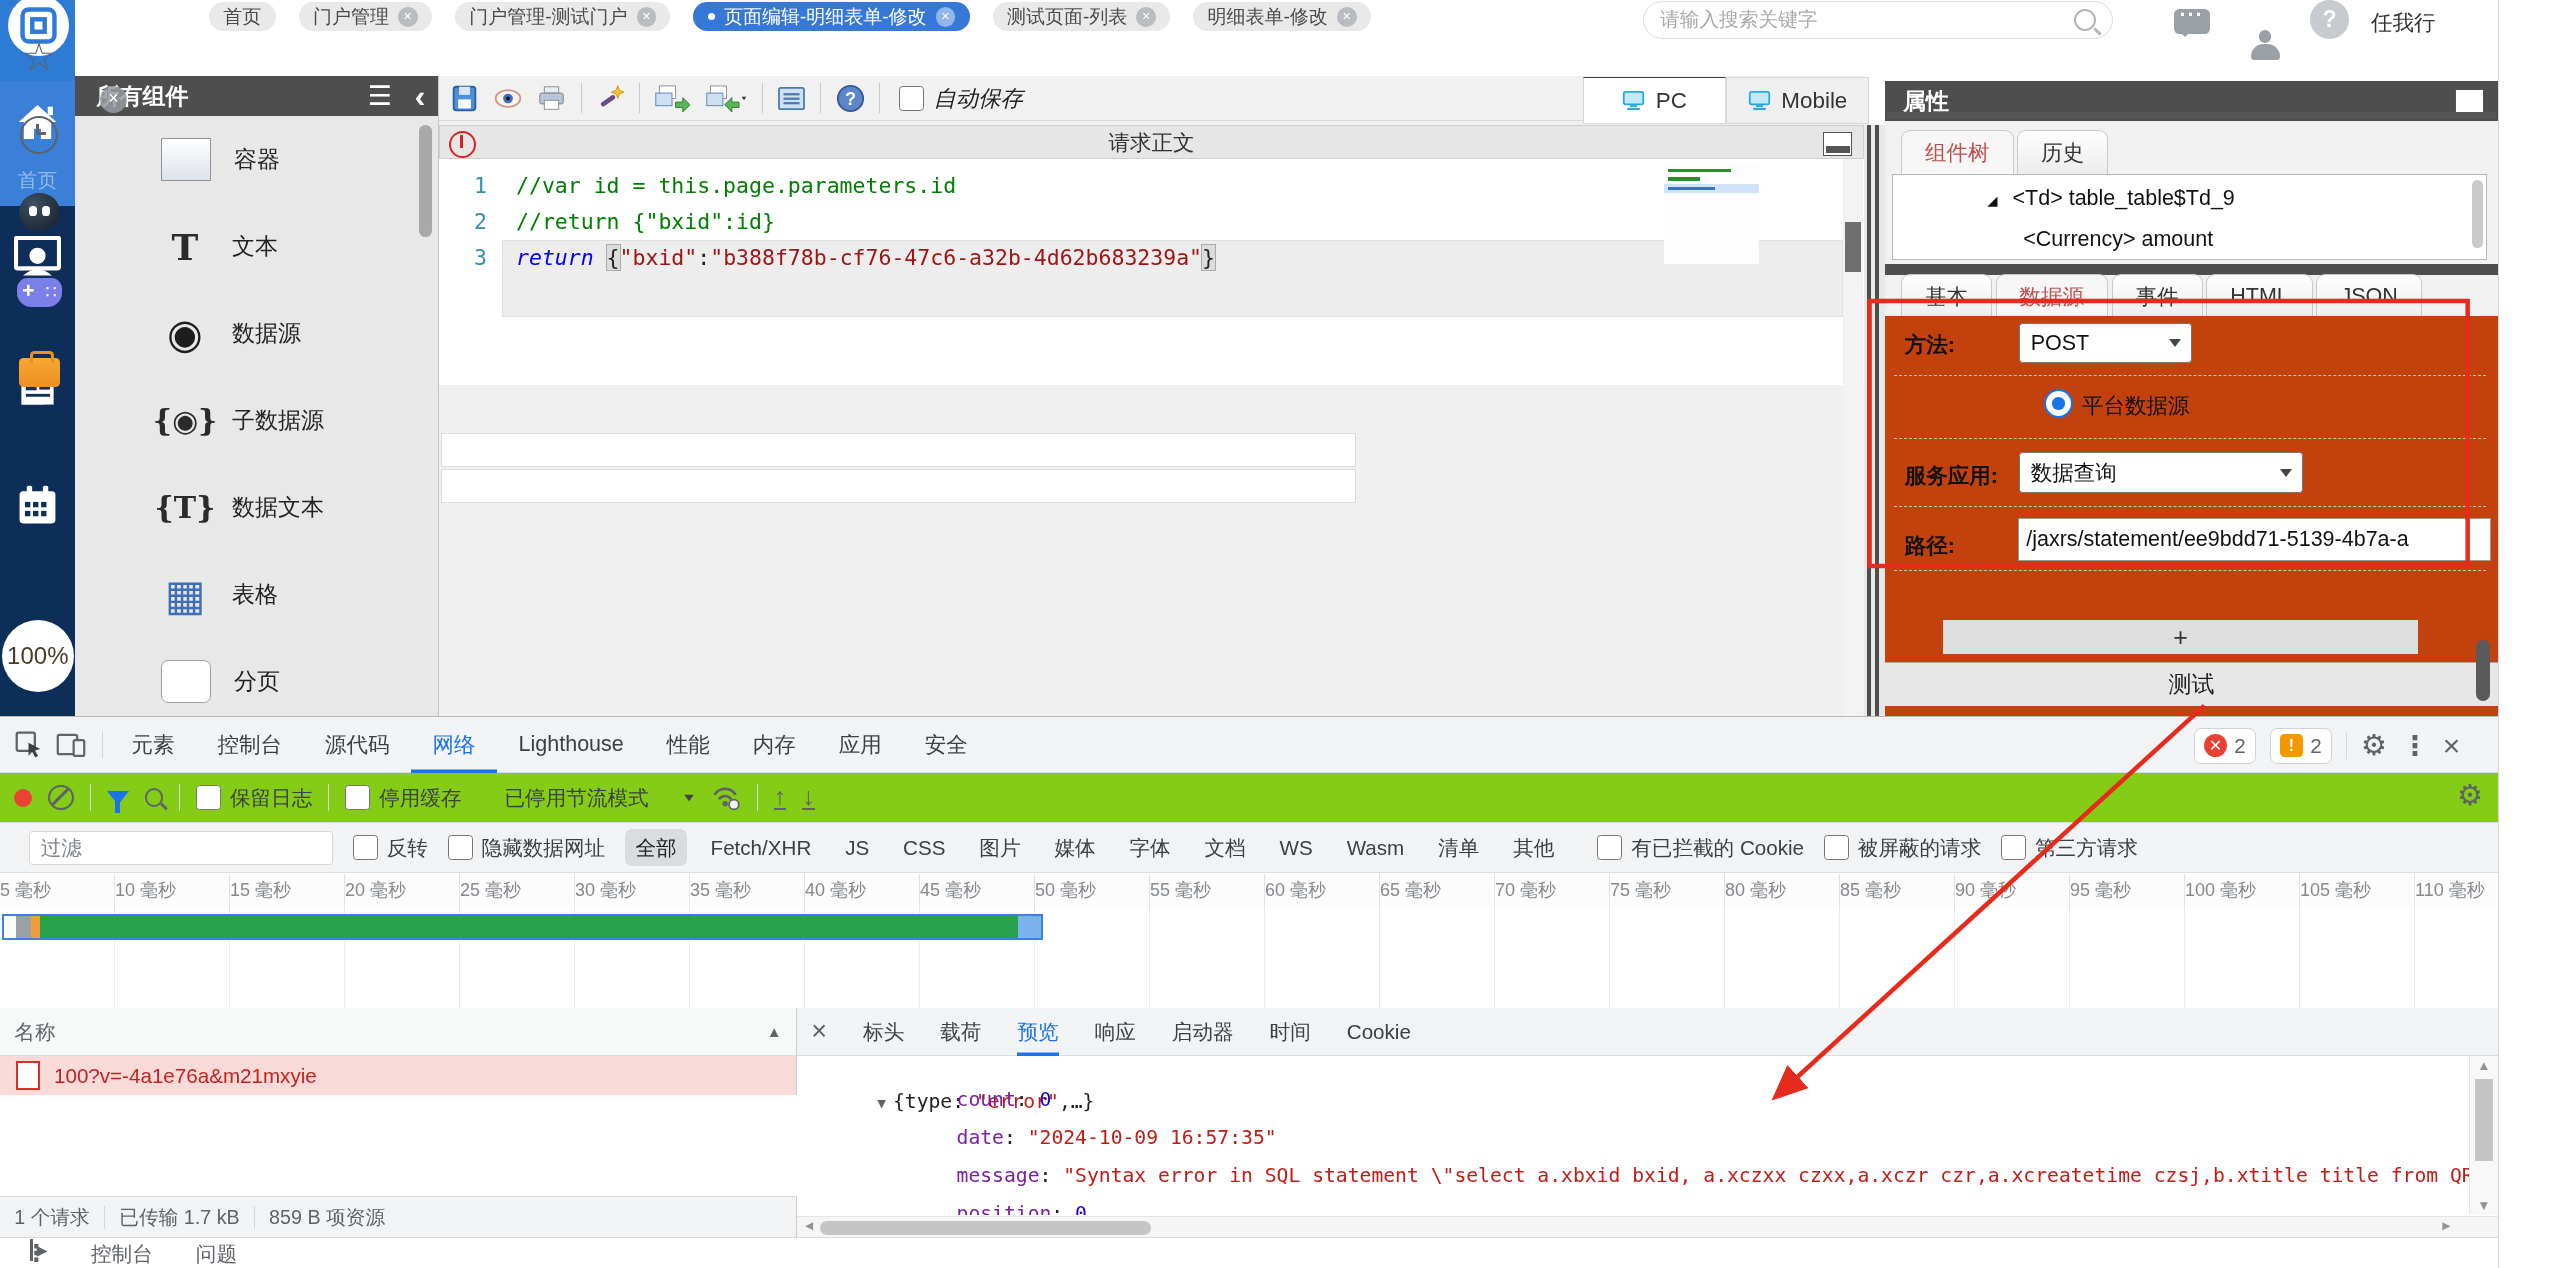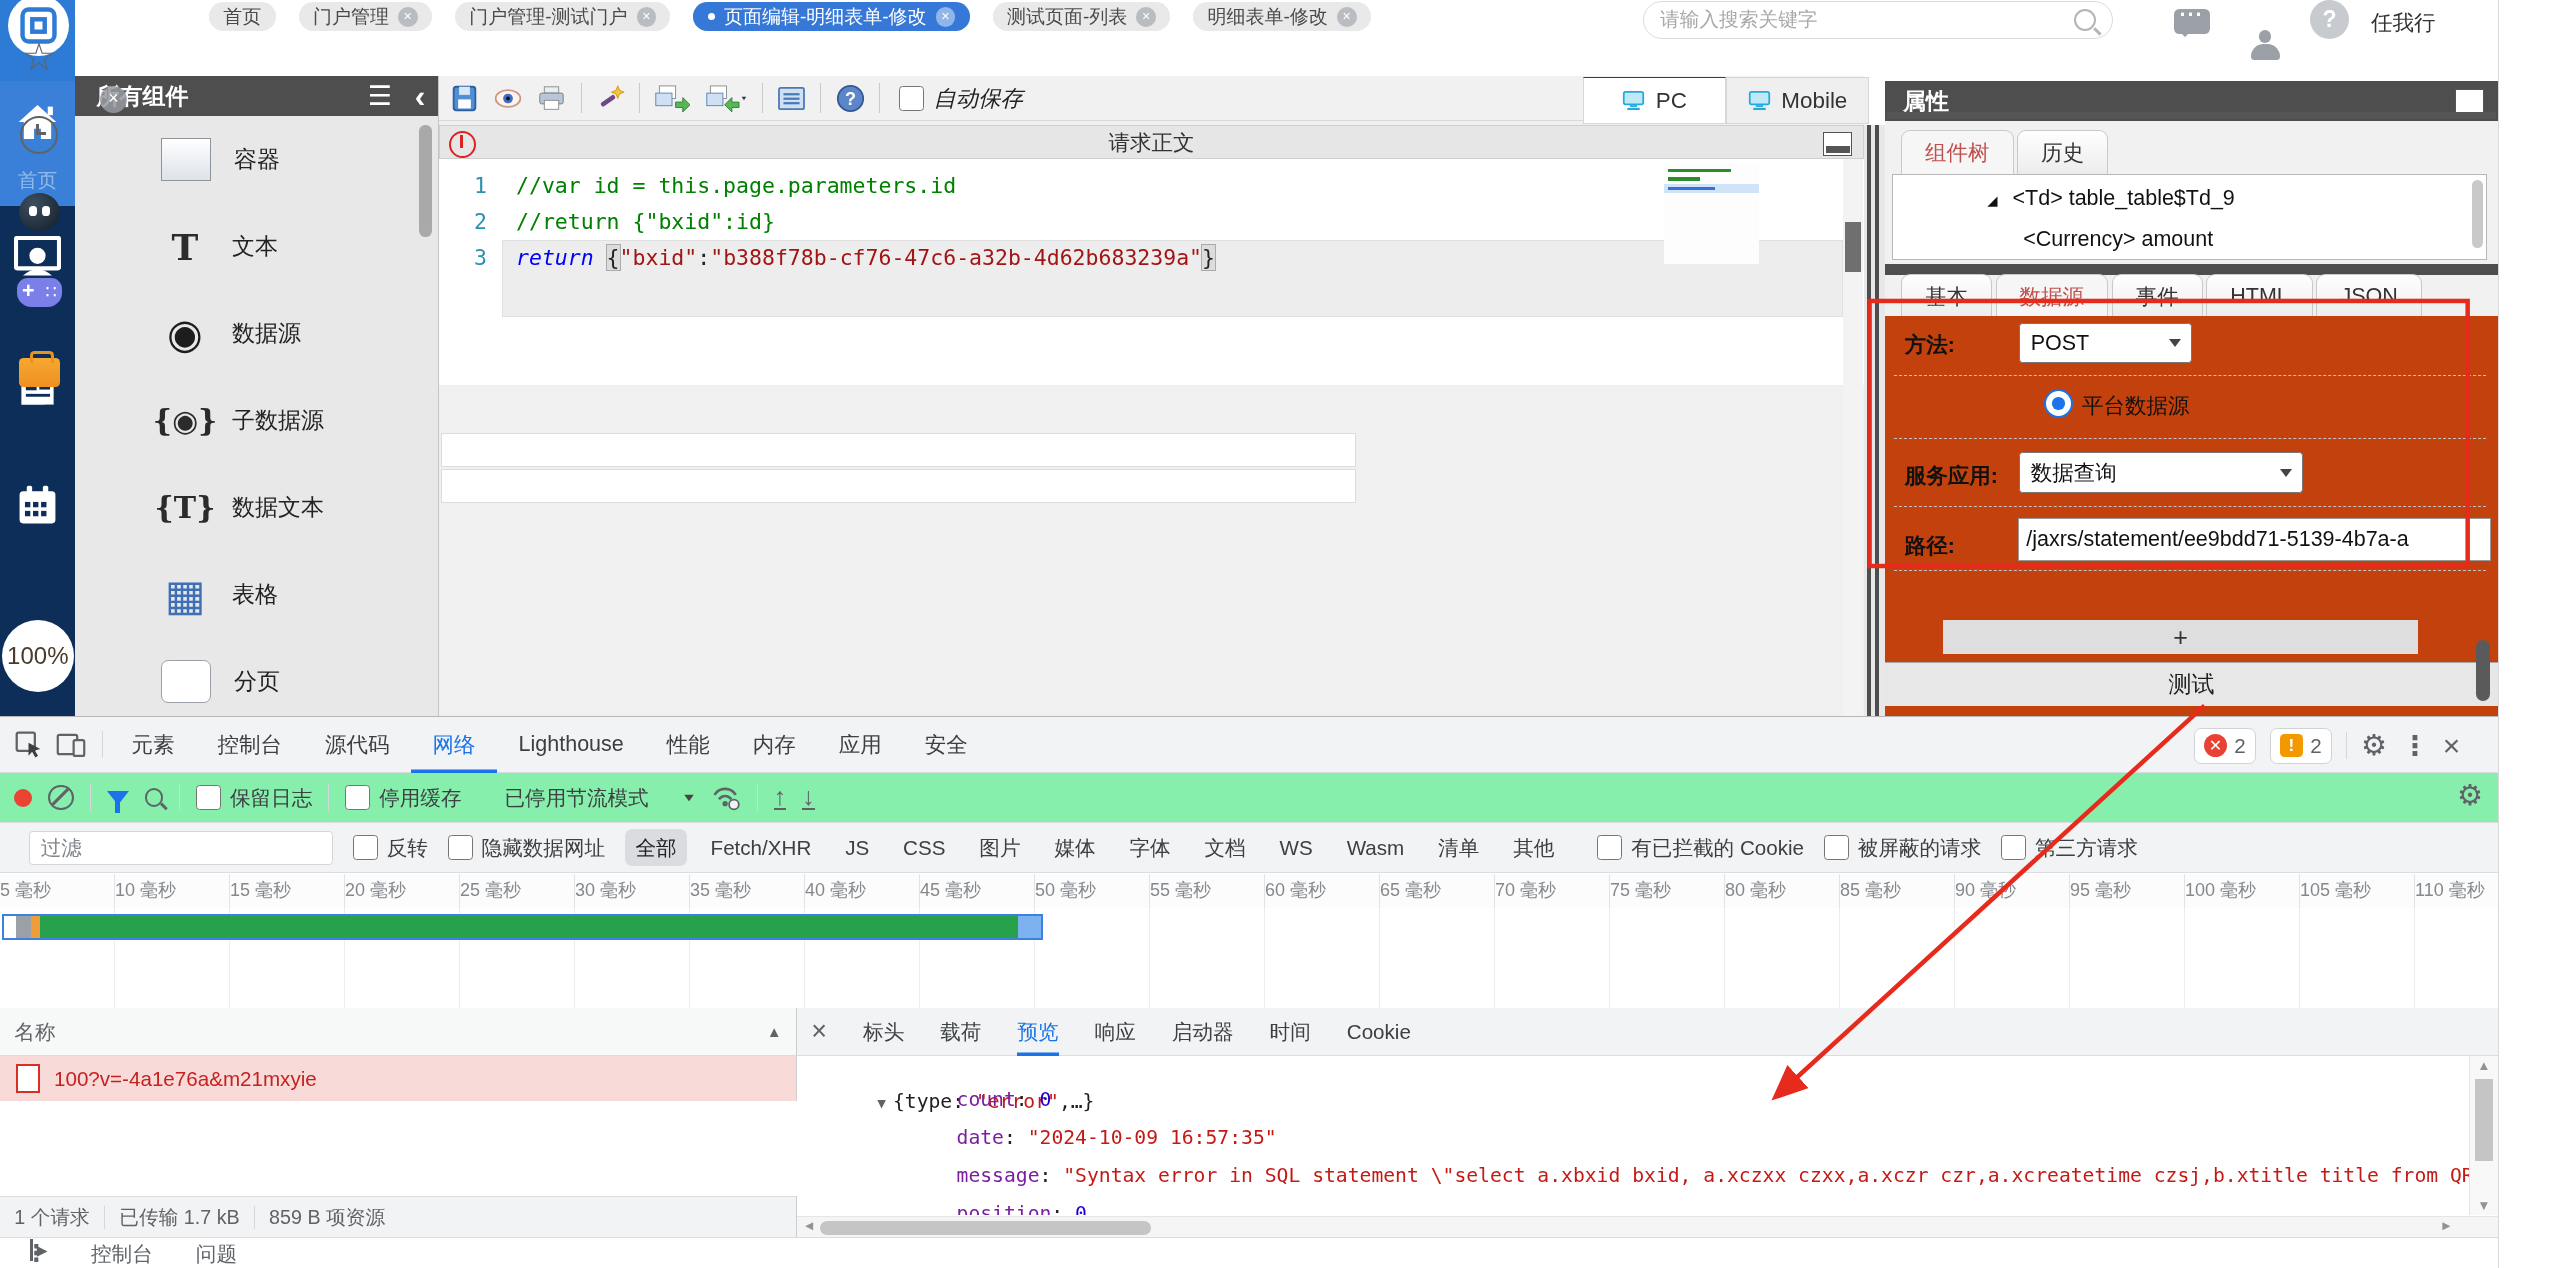--- a/index.html
+++ b/index.html
@@ -130,21 +130,21 @@
   .dt-right{position:absolute;left:2194px;top:10.7px;display:flex;align-items:center;gap:14.3px;}
   .badge{height:34px;border:0.9px solid #d0d3d6;border-radius:7.2px;background:#fff;display:flex;align-items:center;
          gap:7.2px;padding:0 9px;font-size:20.6px;color:#5f6368;}
   .errdot{width:23px;height:23px;border-radius:50%;background:#e94235;color:#fff;font-size:16px;font-weight:bold;
           text-align:center;line-height:23px;}
   .warnsq{width:23px;height:23px;border-radius:4.5px;background:#f29900;color:#fff;font-size:17px;font-weight:bold;
           text-align:center;line-height:23px;}
   .gear{font-size:29px;color:#5f6368;line-height:29px;}
   .kebab{font-size:27px;color:#5f6368;font-weight:bold;}
   .xclose{font-size:30px;color:#5f6368;}
-  .nt{position:absolute;left:0;top:56px;width:100%;height:50px;background:#86efac;border-bottom:0.9px solid #dadce0;
+  .nt{position:absolute;left:0;top:56px;width:100%;height:50px;background:#84cc16;border-bottom:0.9px solid #dadce0;
       display:flex;align-items:center;gap:16px;padding-left:14.3px;box-sizing:border-box;font-size:20.6px;color:#3c4043;}
   .rec{width:18px;height:18px;border-radius:50%;background:#ea4335;}
   .clear{width:21.5px;height:21.5px;border:2.7px solid #5f6368;border-radius:50%;position:relative;}
   .clear::after{content:"";position:absolute;left:-1.8px;top:8px;width:23px;height:2.7px;background:#5f6368;transform:rotate(-45deg);}
   .funnel{width:0;height:0;border-left:11.6px solid transparent;border-right:11.6px solid transparent;border-top:14.3px solid #1a73e8;position:relative;}
   .funnel::after{content:"";position:absolute;left:-2.7px;top:-3.6px;width:5.4px;height:12.5px;background:#1a73e8;}
   .mag2{width:14.3px;height:14.3px;border:2.7px solid #5f6368;border-radius:50%;position:relative;}
   .mag2::after{content:"";position:absolute;width:8px;height:2.7px;background:#5f6368;transform:rotate(45deg);right:-7.2px;bottom:-2.7px;}
   .cb{width:23px;height:23px;border:1.8px solid #767676;border-radius:3.6px;background:#fff;flex:0 0 23px;}
   .cbwrap{display:flex;align-items:center;gap:9px;white-space:nowrap;}
@@ -160,21 +160,21 @@
   .tick{flex:0 0 115px;padding-right:5.4px;font-size:18px;color:#85898d;line-height:32px;
         border-right:0.9px solid #e3e3e3;box-sizing:border-box;white-space:nowrap;}
   .ovrows{position:absolute;left:0;top:191px;width:100%;height:100px;background:#fff;border-bottom:0.9px solid #cfcfcf;
           background-image:repeating-linear-gradient(to right,transparent 0 114px,#ececec 114px 115px);}
   .ovbar{position:absolute;left:1.8px;top:6.3px;width:1037px;height:21.5px;border:2.7px solid #3b82e0;display:flex;background:#fff;}
   .ovbar span{height:100%;}
   
   .lp-head{position:absolute;left:0;top:291px;width:797px;height:48px;background:#f7f8f8;border-bottom:0.9px solid #dadce0;
            border-right:0.9px solid #cdcdcd;display:flex;align-items:center;justify-content:space-between;
            padding:0 14.3px;box-sizing:border-box;font-size:20.6px;color:#5f6368;}
-  .req-row{position:absolute;left:0;top:339px;width:797px;height:45px;background:#f8dbd8;border-right:0.9px solid #cdcdcd;
+  .req-row{position:absolute;left:0;top:339px;width:797px;height:39px;background:#f8dbd8;border-right:0.9px solid #cdcdcd;
            display:flex;align-items:center;gap:14.3px;padding-left:16px;box-sizing:border-box;}
   .docic{width:19.7px;height:25px;border:2.7px solid #d93025;background:#fff;}
   .req-name{font-size:20.6px;color:#c5221f;}
   .lp-body{position:absolute;left:0;top:384px;width:797px;height:95px;background:#fff;border-right:0.9px solid #cdcdcd;}
   .statusbar{position:absolute;left:0;top:479px;width:797px;height:41px;background:#f1f3f4;border-top:0.9px solid #dadce0;
              border-right:0.9px solid #cdcdcd;display:flex;align-items:center;gap:14.3px;padding-left:14.3px;
              box-sizing:border-box;font-size:19.7px;color:#5f6368;}
   .statusbar .vsep{height:23px;}
   .rp-tabs{position:absolute;left:797px;top:291px;width:1701px;height:48px;background:#f1f3f4;border-bottom:0.9px solid #dadce0;
            display:flex;align-items:center;gap:36px;padding-left:14.3px;box-sizing:border-box;font-size:20.6px;color:#3c4043;}

